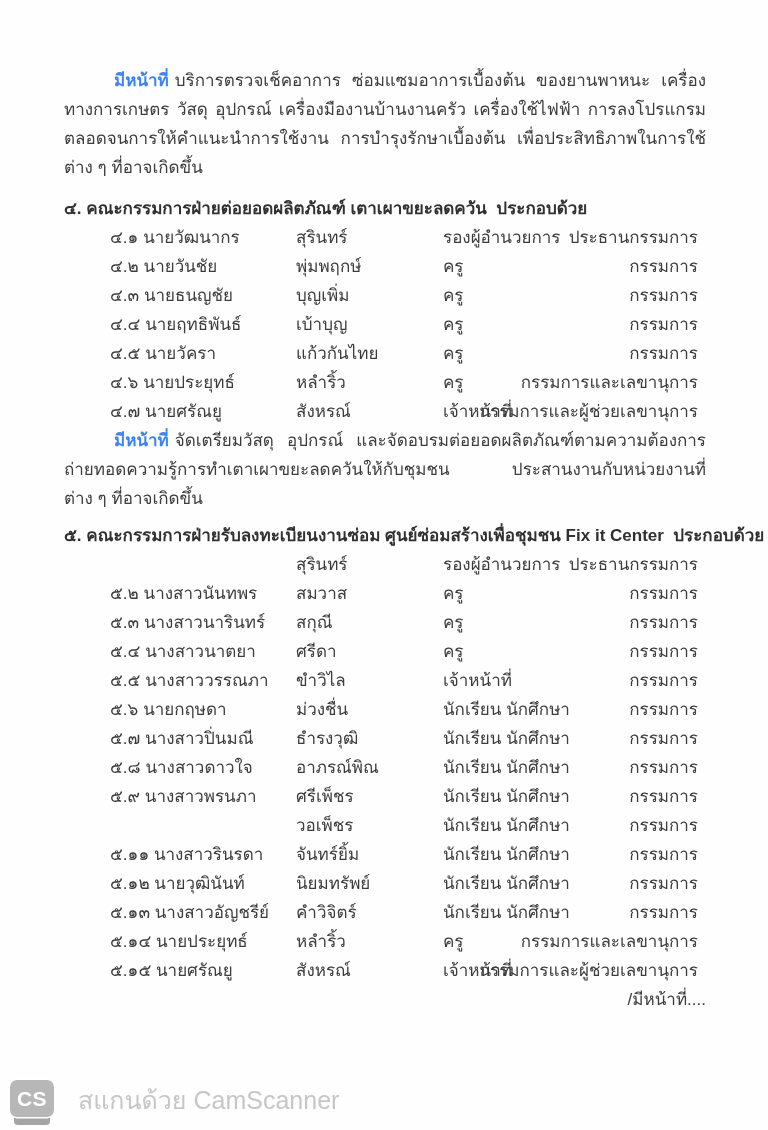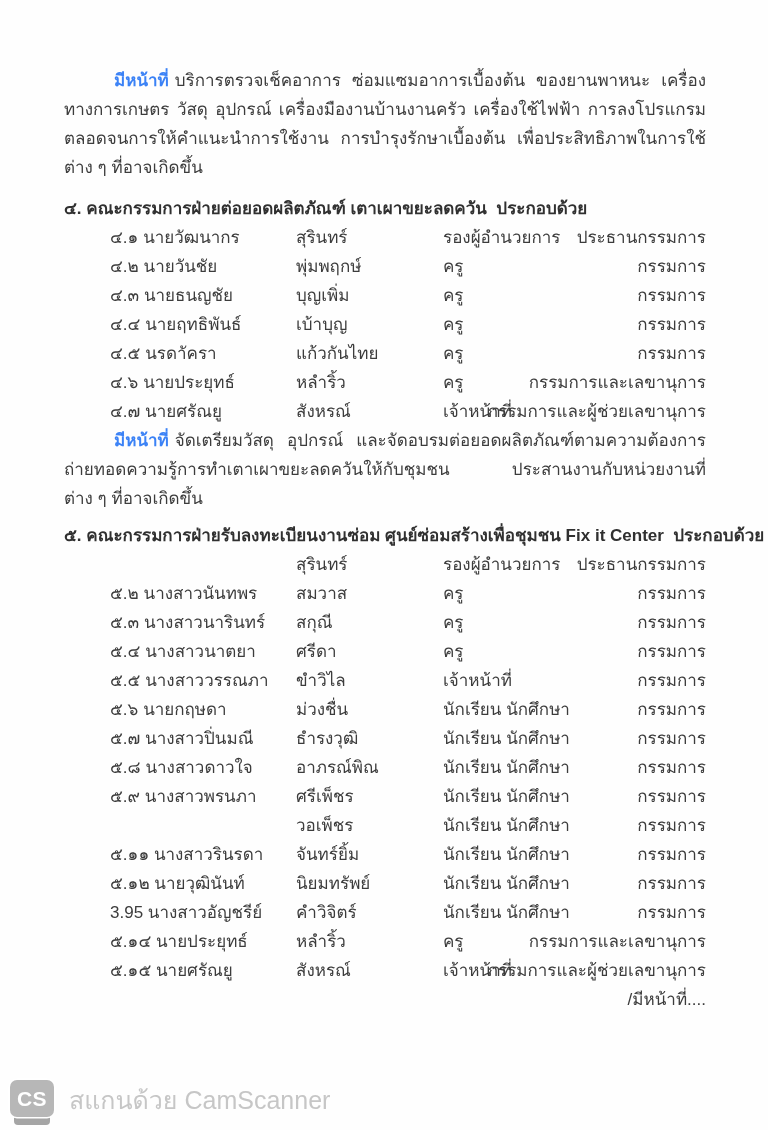--- a/index.html
+++ b/index.html
@@ -56,34 +56,34 @@
   .rows { position: relative; }
   .row {
     position: relative;
     height: 29px;
     line-height: 29px;
   }
   .row span { white-space: pre; }
   .c1 { position: absolute; left: 46px; }
   .c2 { position: absolute; left: 232px; }
   .c3 { position: absolute; left: 379px; }
-  .c4 { position: absolute; right: 0; text-align: right; }
+  .c4 { position: absolute; right: 8px; text-align: right; }
   .continuation {
     text-align: right;
     height: 29px;
     line-height: 29px;
   }
   
   .watermark {
     position: absolute;
     left: 10px;
     top: 1080px;
     display: flex;
     align-items: center;
-    gap: 15px;
+    gap: 24px;
   }
   .cs-badge {
     position: relative;
     width: 44px;
     height: 45px;
   }
   .cs-base {
     position: absolute;
     left: 4px;
     right: 4px;
@@ -153,21 +153,21 @@
   </div>
 
   <div class="row">
     <span class="c1"><span>๔.๔</span> <span>นายฤทธิพันธ์</span></span>
     <span class="c2">เบ้าบุญ</span>
     <span class="c3">ครู</span>
     <span class="c4">กรรมการ</span>
   </div>
 
   <div class="row">
-    <span class="c1"><span>๔.๕</span> <span>นรดาัครา</span></span>
+    <span class="c1"><span>๔.๕</span> <span>นายวัครา</span></span>
     <span class="c2">แก้วกันไทย</span>
     <span class="c3">ครู</span>
     <span class="c4">กรรมการ</span>
   </div>
 
   <div class="row">
     <span class="c1"><span>๔.๖</span> <span>นายประยุทธ์</span></span>
     <span class="c2">หลำริ้ว</span>
     <span class="c3">ครู</span>
     <span class="c4">กรรมการและเลขานุการ</span>
@@ -266,21 +266,21 @@
   </div>
 
   <div class="row">
     <span class="c1"><span>๕.๑๒</span> <span>นายวุฒินันท์</span></span>
     <span class="c2">นิยมทรัพย์</span>
     <span class="c3">นักเรียน นักศึกษา</span>
     <span class="c4">กรรมการ</span>
   </div>
 
   <div class="row">
-    <span class="c1"><span>3.95</span> <span>นางสาวอัญชรีย์</span></span>
+    <span class="c1"><span>๕.๑๓</span> <span>นางสาวอัญชรีย์</span></span>
     <span class="c2">คำวิจิตร์</span>
     <span class="c3">นักเรียน นักศึกษา</span>
     <span class="c4">กรรมการ</span>
   </div>
 
   <div class="row">
     <span class="c1"><span>๕.๑๔</span> <span>นายประยุทธ์</span></span>
     <span class="c2">หลำริ้ว</span>
     <span class="c3">ครู</span>
     <span class="c4">กรรมการและเลขานุการ</span>

